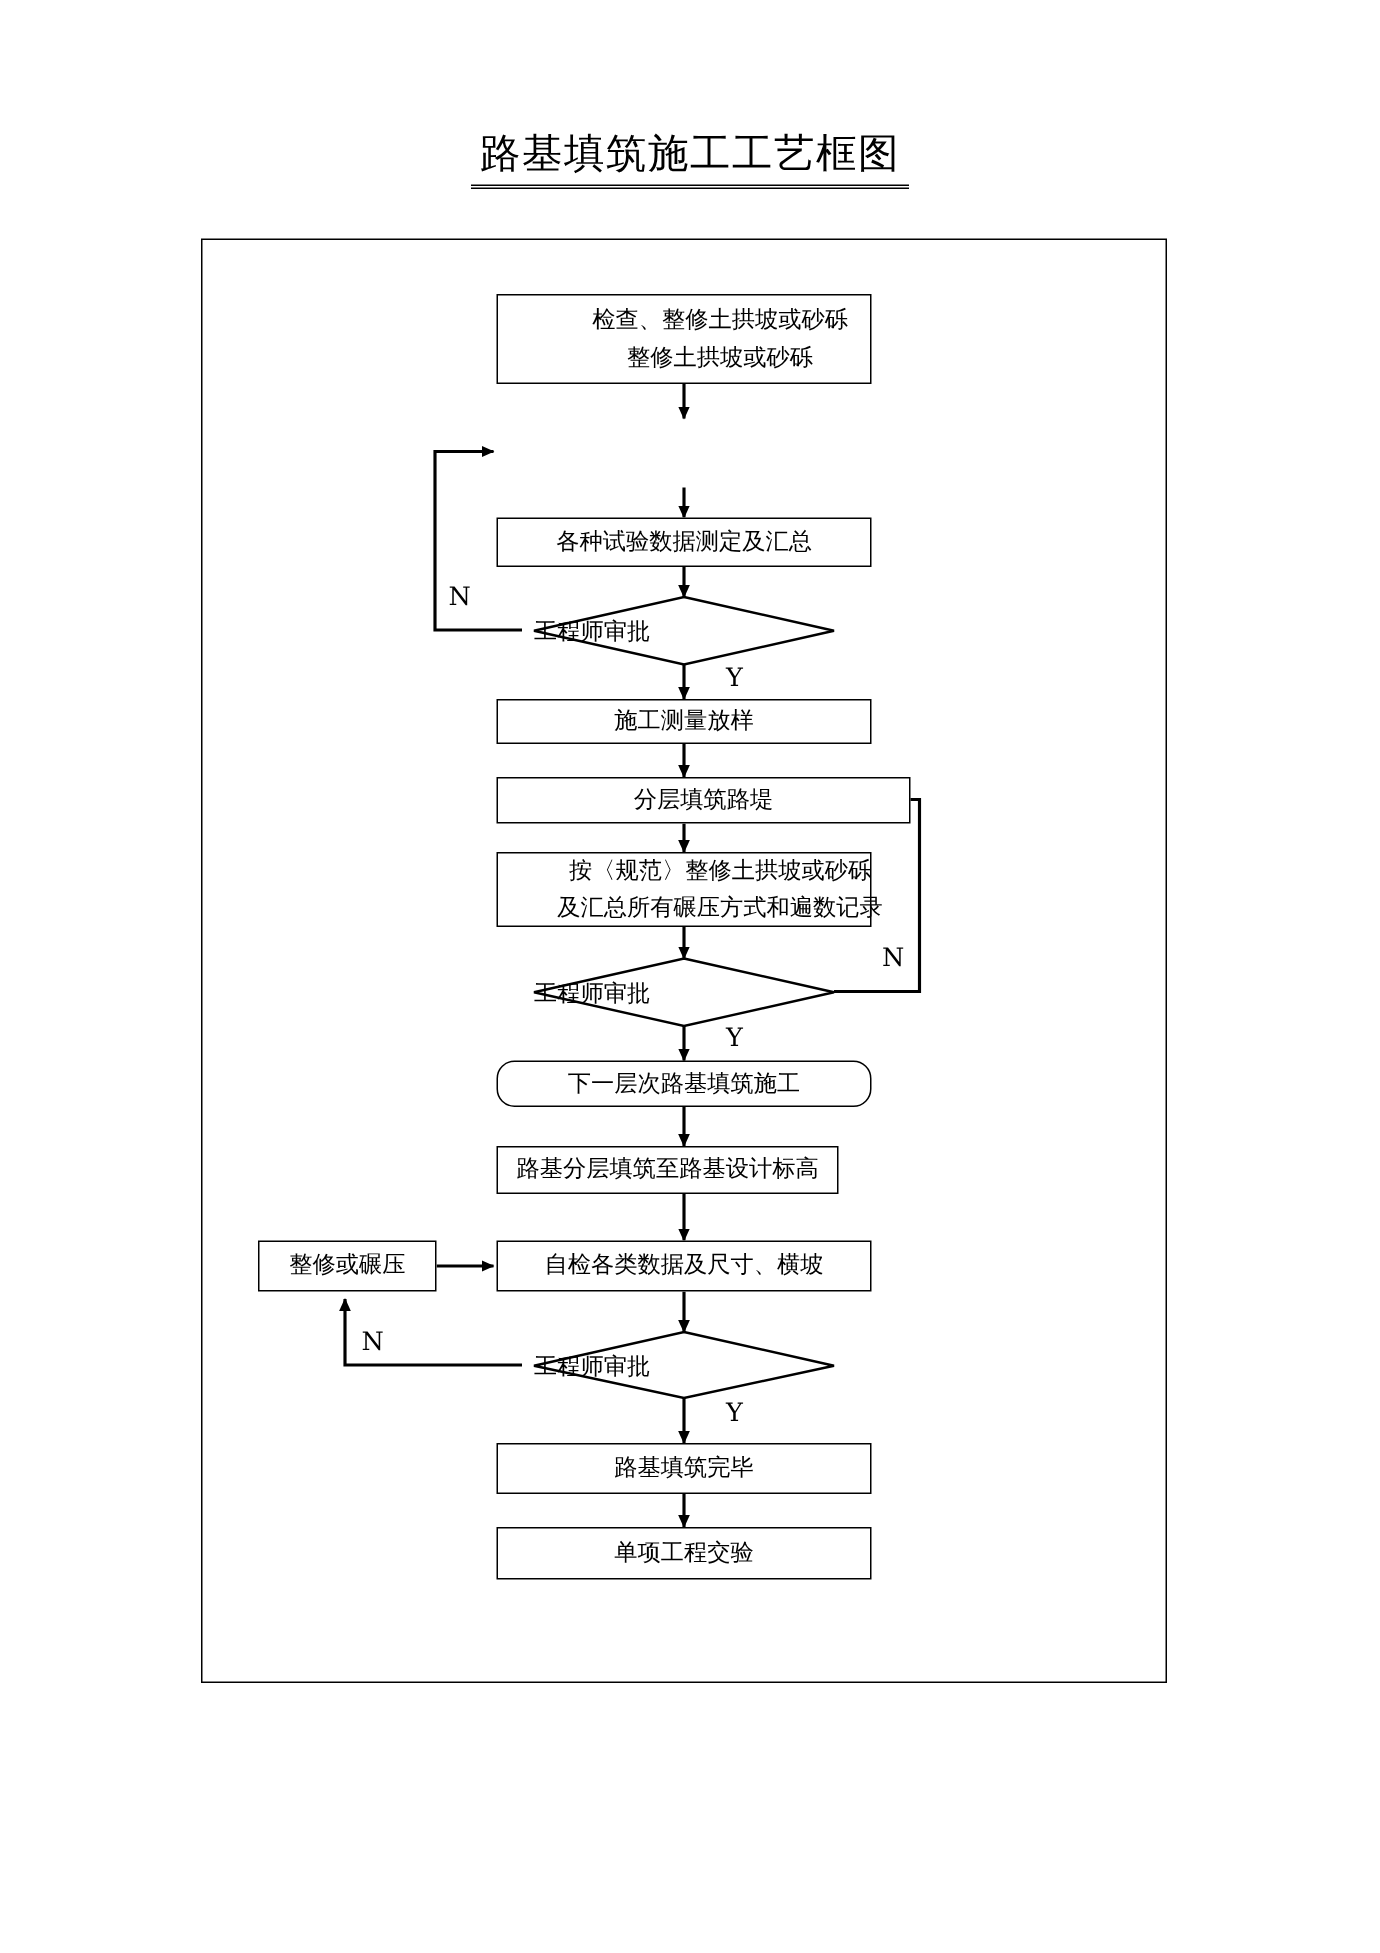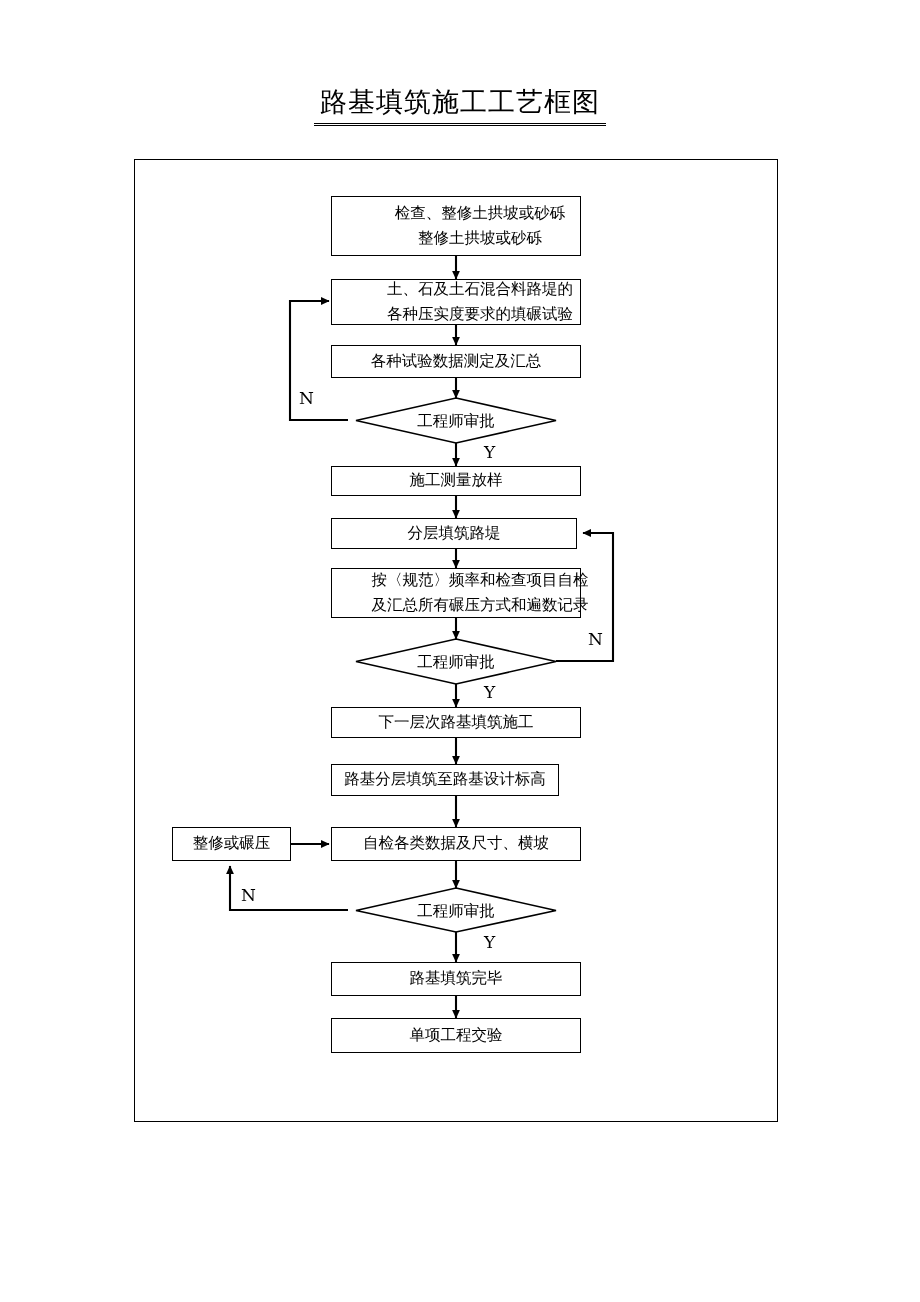--- a/index.html
+++ b/index.html
@@ -81,21 +81,21 @@
   }
   
   .dtext {
     position: absolute;
     font-family: "DejaVu Serif", "Liberation Serif", serif;
     font-size: 15.5px;
     color: #000000;
     white-space: nowrap;
     display: flex;
     align-items: center;
-    justify-content: center;
+    justify-content: flex-start;
   }
   .branch-label {
     position: absolute;
     font-family: "DejaVu Serif", "Liberation Serif", serif;
     font-size: 17px;
     color: #000000;
     white-space: nowrap;
   }
   svg.lines {
     position: absolute;
@@ -169,43 +169,39 @@
     </g>
   </svg>
 
   <div id="flow">
 
     <div class="node two-line" style="left:331px; top:196px; width:250px; height:60px;">
       <span class="ln">检查、整修土拱坡或砂砾</span>
       <span class="ln">整修土拱坡或砂砾</span>
     </div>
 
-    <div class="node two-line" style="left:331px; top:279px; width:250px; height:46px;">
-      <span class="ln">土、石及土石混合料路堤的</span>
-      <span class="ln">各种压实度要求的填碾试验</span>
-    </div>
 
     <div class="node" style="left:331px; top:466px; width:250px; height:30px;">
       <span class="ln">施工测量放样</span>
     </div>
 
     <div class="node" style="left:331px; top:345px; width:250px; height:33px;">
       <span class="ln">各种试验数据测定及汇总</span>
     </div>
 
-    <div class="node" style="left:331px; top:518px; width:246px; height:31px;">
+    <div class="node" style="left:331px; top:518px; width:276px; height:31px;">
       <span class="ln">分层填筑路堤</span>
     </div>
 
     <div class="node two-line" style="left:331px; top:568px; width:250px; height:50px;">
-      <span class="ln">按〈规范〉频率和检查项目自检</span>
+      <span class="ln">按〈规范〉整修土拱坡或砂砾</span>
       <span class="ln">及汇总所有碾压方式和遍数记录</span>
     </div>
 
-    <div class="node" style="left:331px; top:707px; width:250px; height:31px;">
+    <div class="node" style="left:331px; top:707px; width:250px; height:31px;border-radius:12px;">
       <span class="ln">下一层次路基填筑施工</span>
     </div>
 
     <div class="node" style="left:331px; top:764px; width:228px; height:32px;">
       <span class="ln">路基分层填筑至路基设计标高</span>
     </div>
 
     <div class="node" style="left:172px; top:827px; width:119px; height:34px;">
       <span class="ln">整修或碾压</span>
     </div>

